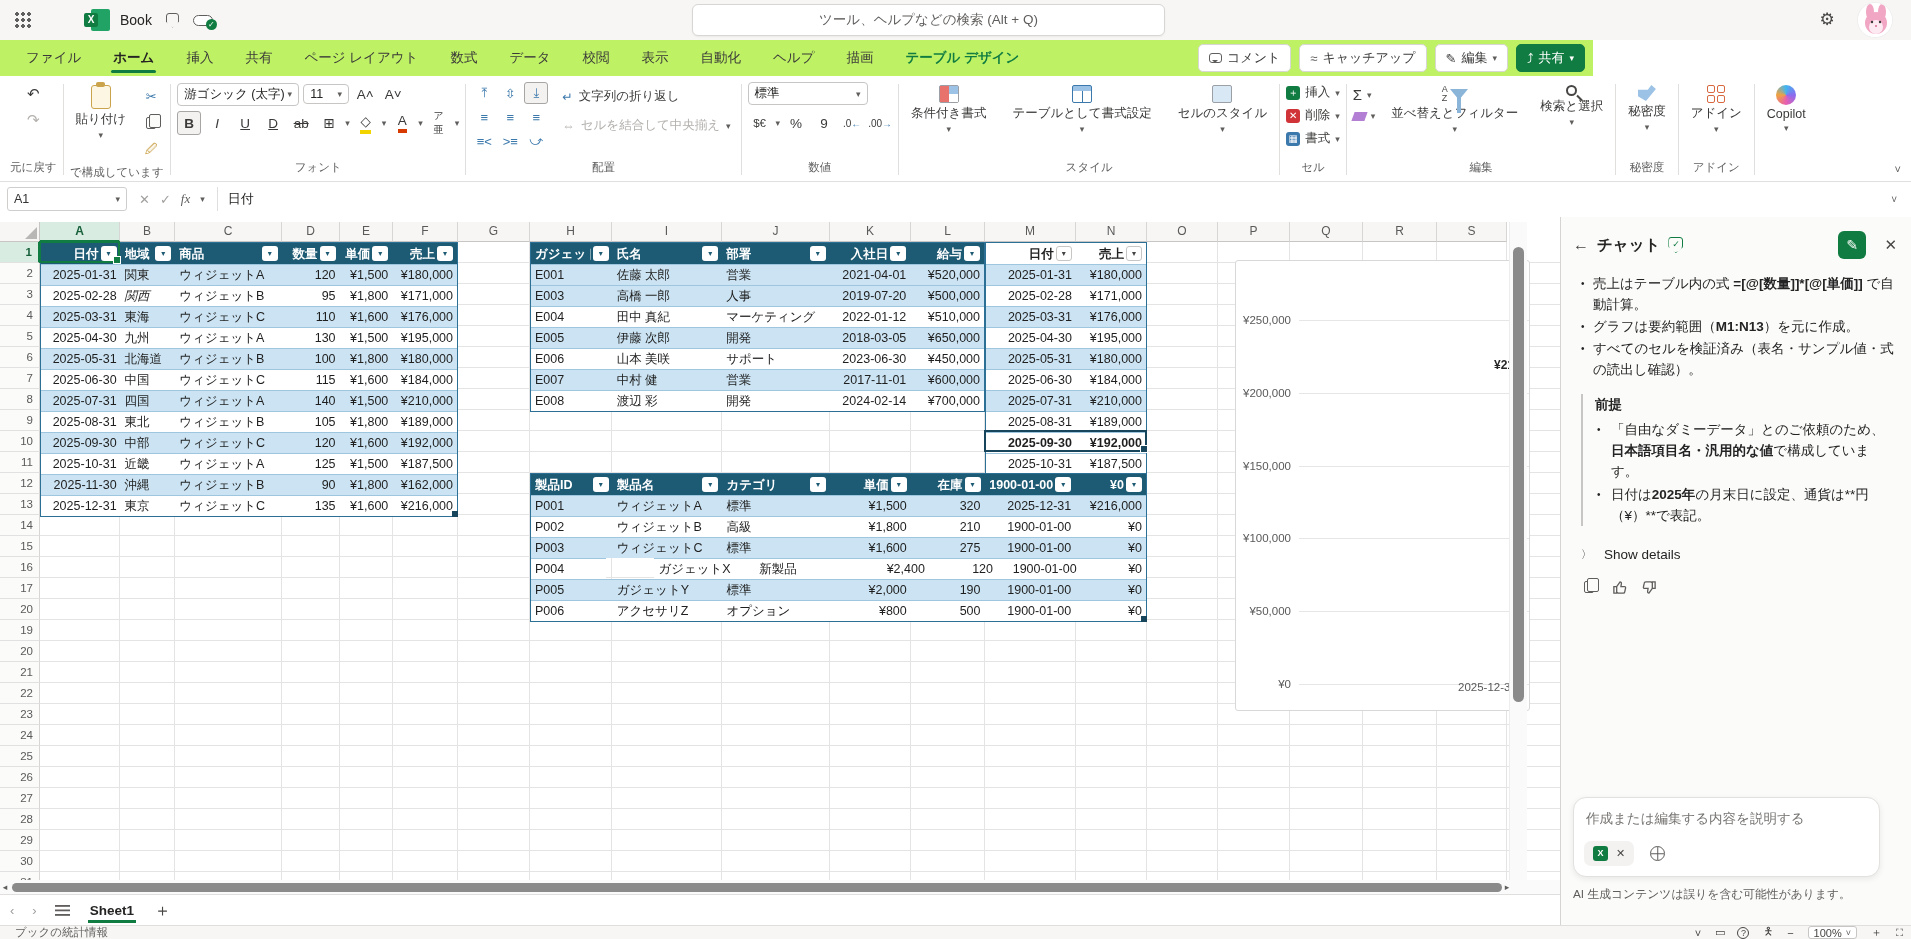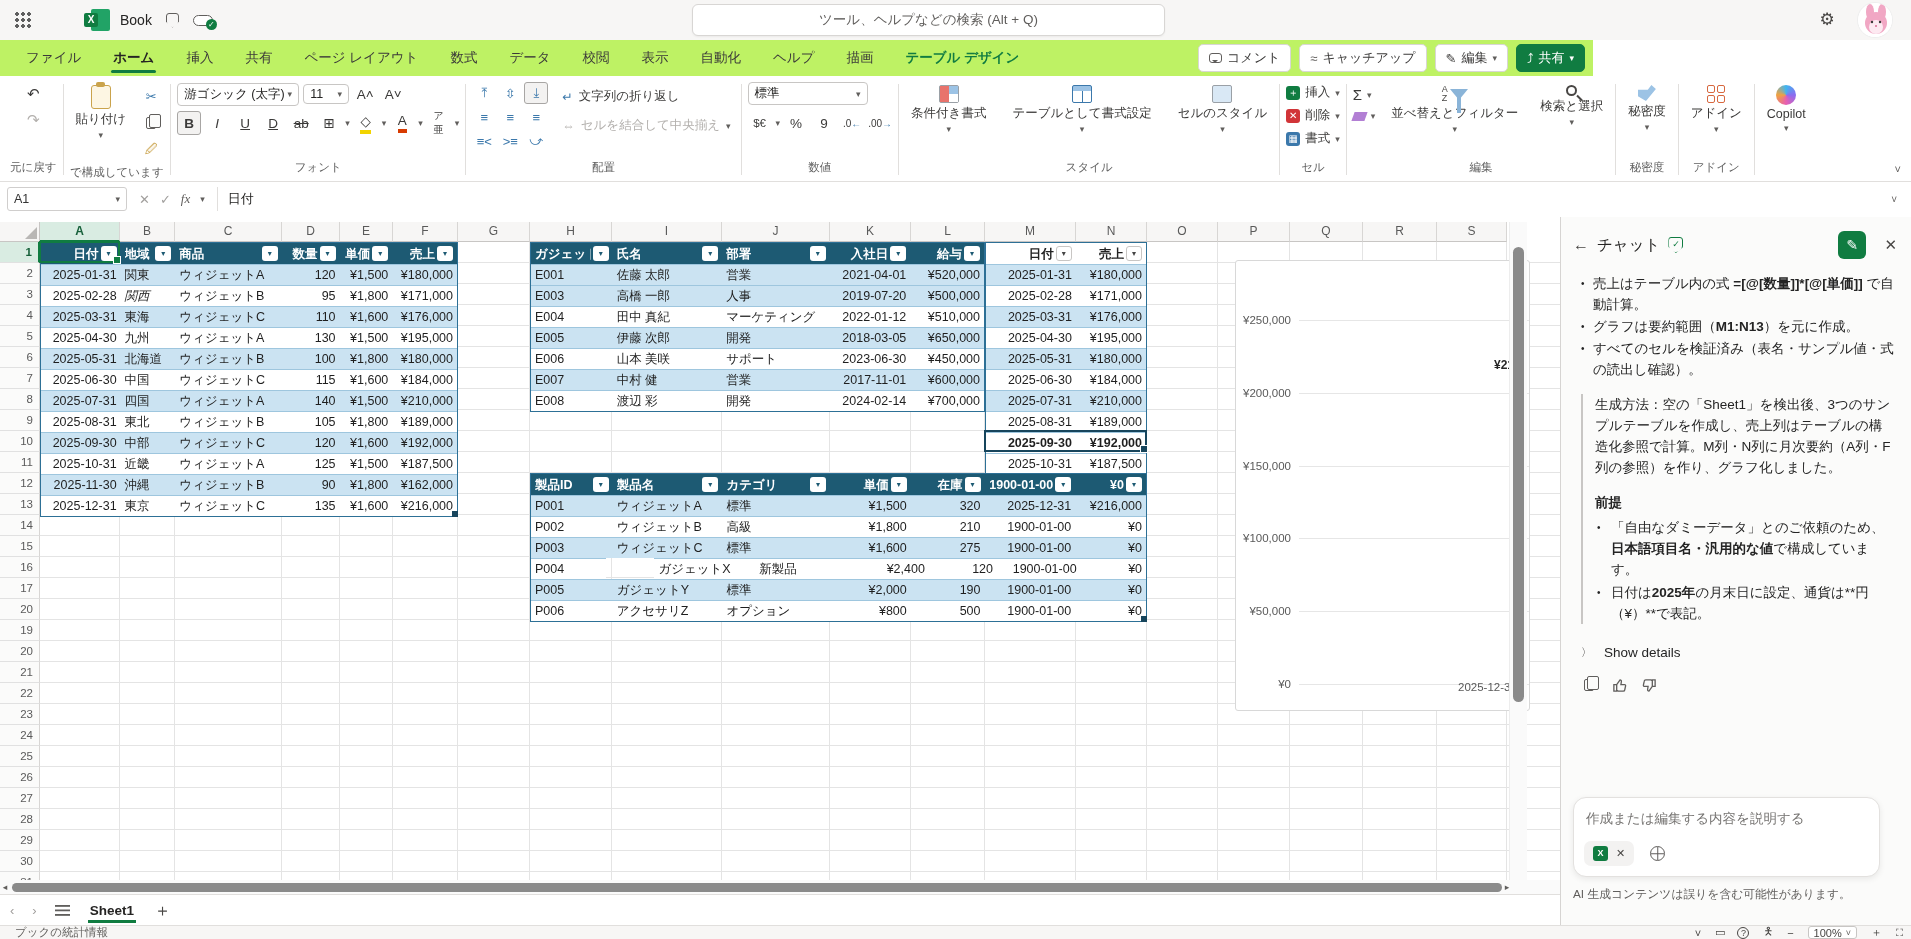--- a/index.html
+++ b/index.html
@@ -136,21 +136,21 @@
   
   #statusbar{position:absolute;left:0;top:925px;width:1911px;height:14px;background:#f7f6f5;border-top:1px solid #e1dfdd;font-size:11.5px;color:#605e5c;display:flex;align-items:center}
   #statusbar .left{padding-left:15px}
   #status-right{position:absolute;right:8px;display:flex;align-items:center;gap:14px;font-size:11px;color:#484644}
   #zoombox{border:1px solid #c8c6c4;border-radius:3px;background:#fff;padding:0 5px;display:flex;gap:4px;align-items:center;height:13px}
 
   
   #panel{position:absolute;left:1560px;top:217px;width:351px;height:708px;background:#fbfbfa;border-left:1px solid #d6d4d2}
   #panel-hd{display:flex;align-items:center;padding:14px 14px 10px 12px;gap:8px}
   .backarrow{color:#484644;font-size:16px;cursor:pointer}
-  #panel-title{font-size:15.5px;font-weight:normal;color:#252423}
+  #panel-title{font-size:15.5px;font-weight:bold;color:#252423}
   .shieldcheck{width:15px;height:16px;border:1.6px solid #107c41;border-radius:3px 3px 7px 7px;clip-path:polygon(0 0,100% 0,100% 62%,50% 100%,0 62%);color:#107c41;font-size:9px;text-align:center;line-height:13px}
   #panel-hd .spacer{flex:1}
   #composebtn{width:28px;height:28px;background:#107c41;border-radius:6px;color:#fff;display:flex;align-items:center;justify-content:center;font-size:14px;cursor:pointer}
   .closex{color:#484644;font-size:15px;margin-left:10px;cursor:pointer}
   #chatbody{padding:4px 16px 0 18px;font-size:13.5px;line-height:21px;color:#242424}
   .cb-ul{list-style:none}
   .cb-ul li{position:relative;padding-left:14px;margin-bottom:1px}
   .cb-ul li:before{content:"•";position:absolute;left:2px;color:#242424;font-size:10px}
   #quoteblock{border-left:2px solid #c8c6c4;margin:14px 0 0 2px;padding-left:12px}
   #quoteblock .qtext{margin-bottom:14px}
@@ -976,21 +976,20 @@
       <span id="composebtn">✎</span>
       <span class="closex">✕</span>
     </div>
     <div id="chatbody">
       <ul class="cb-ul" id="chat-bullets">
           <li><span>売上はテーブル内の式 </span><b>=[@[数量]]*[@[単価]]</b><span> で自動計算。</span></li>
           <li><span>グラフは要約範囲（</span><b>M1:N13</b><span>）を元に作成。</span></li>
           <li><span>すべてのセルを検証済み（表名・サンプル値・式の読出し確認）。</span></li>
         </ul>
       <div id="quoteblock">
-        <div class="qtext" id="chat-quote">生成方法：空の「Sheet1」を検出後、3つのサンプルテーブルを作成し、売上列はテーブルの構造化参照で計算。M列・N列に月次要約（A列・F列の参照）を作り、グラフ化しました。</div>
         <div id="premise-title">前提</div>
         <ul class="cb-ul inner" id="premise-bullets">
             <li><span>「自由なダミーデータ」とのご依頼のため、</span><b>日本語項目名・汎用的な値</b><span>で構成しています。</span></li>
             <li><span>日付は</span><b>2025年</b><span>の月末日に設定、通貨は**円（¥）**で表記。</span></li>
           </ul>
       </div>
       <div id="showdetails">
         <span class="chev">〉</span>
         <span>Show details</span>
       </div>

